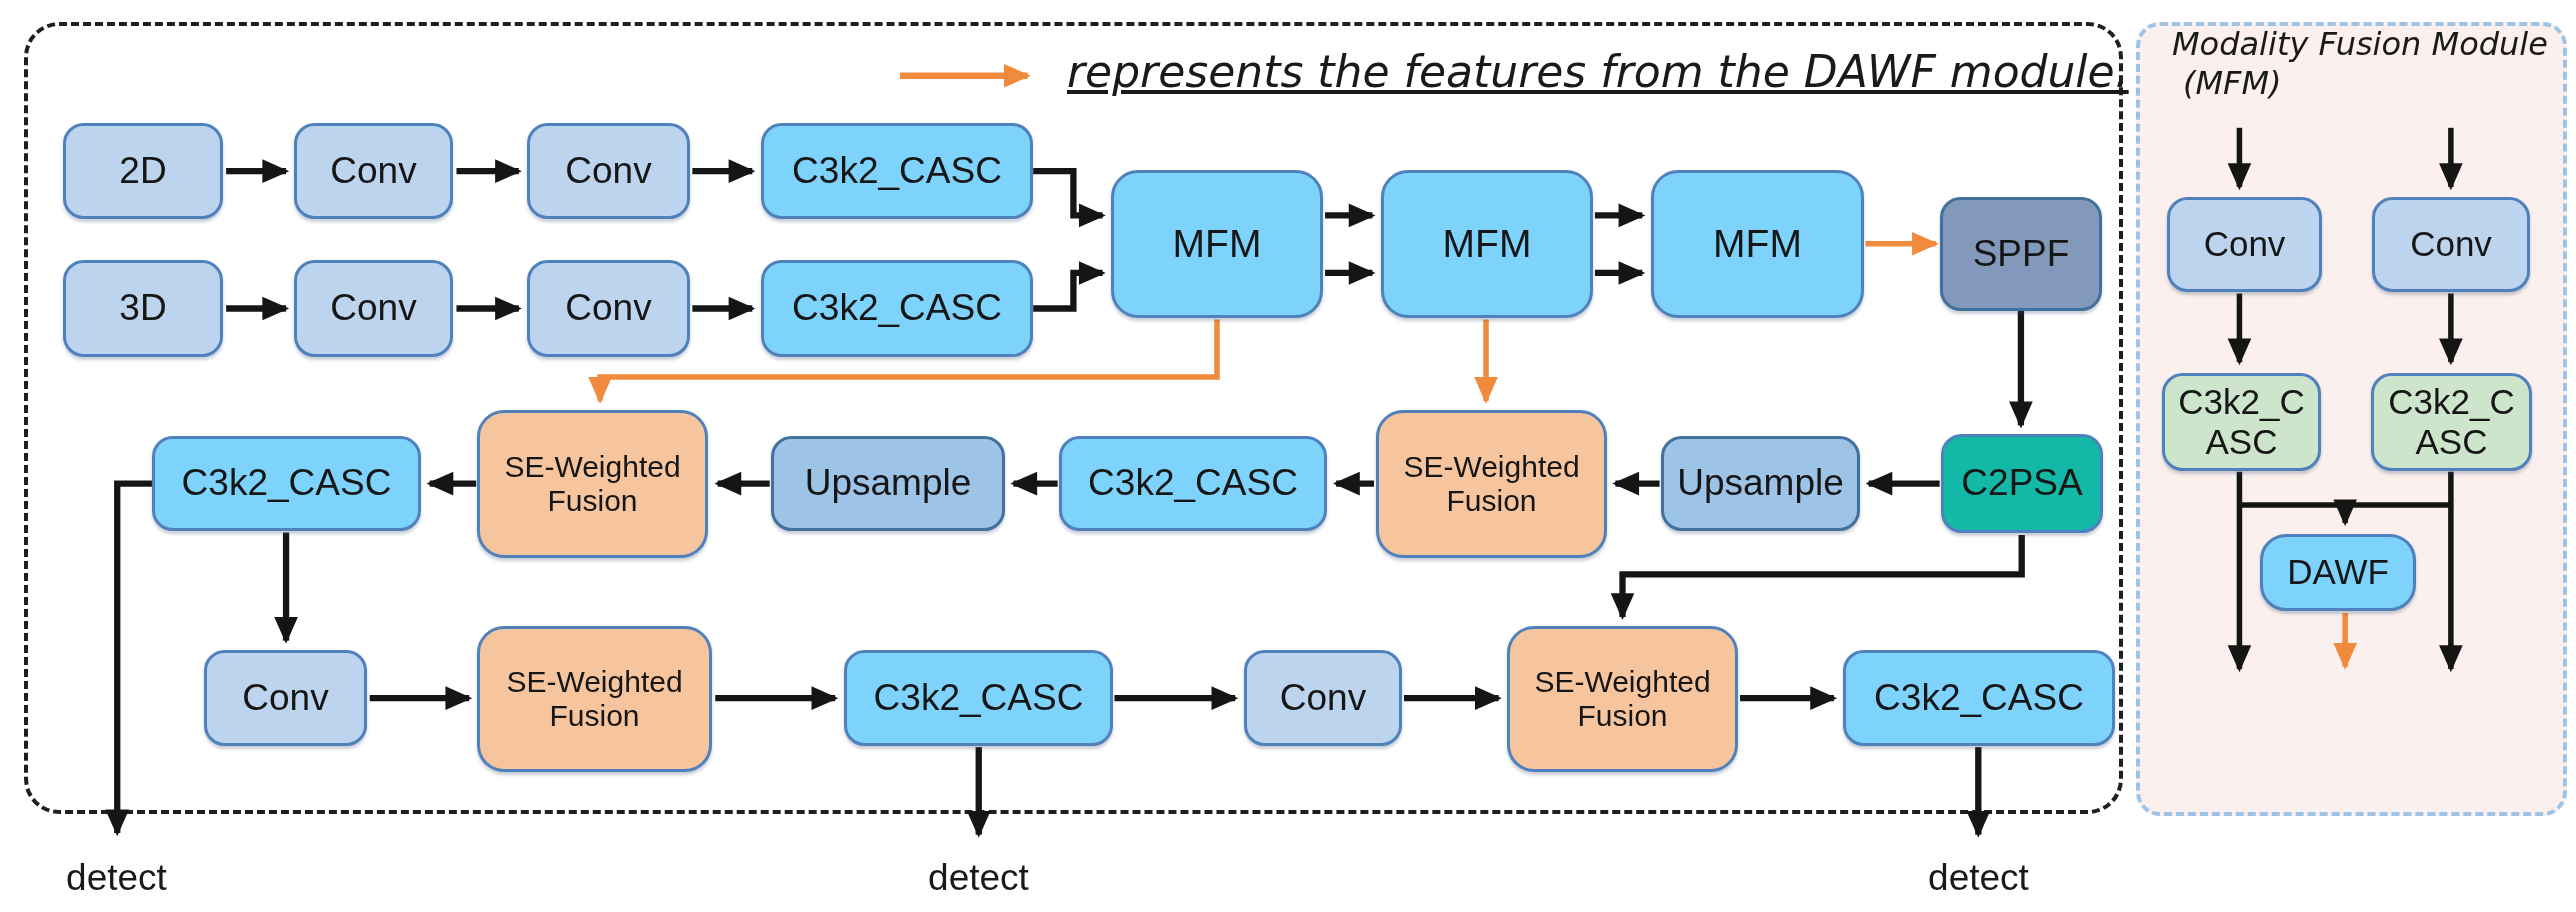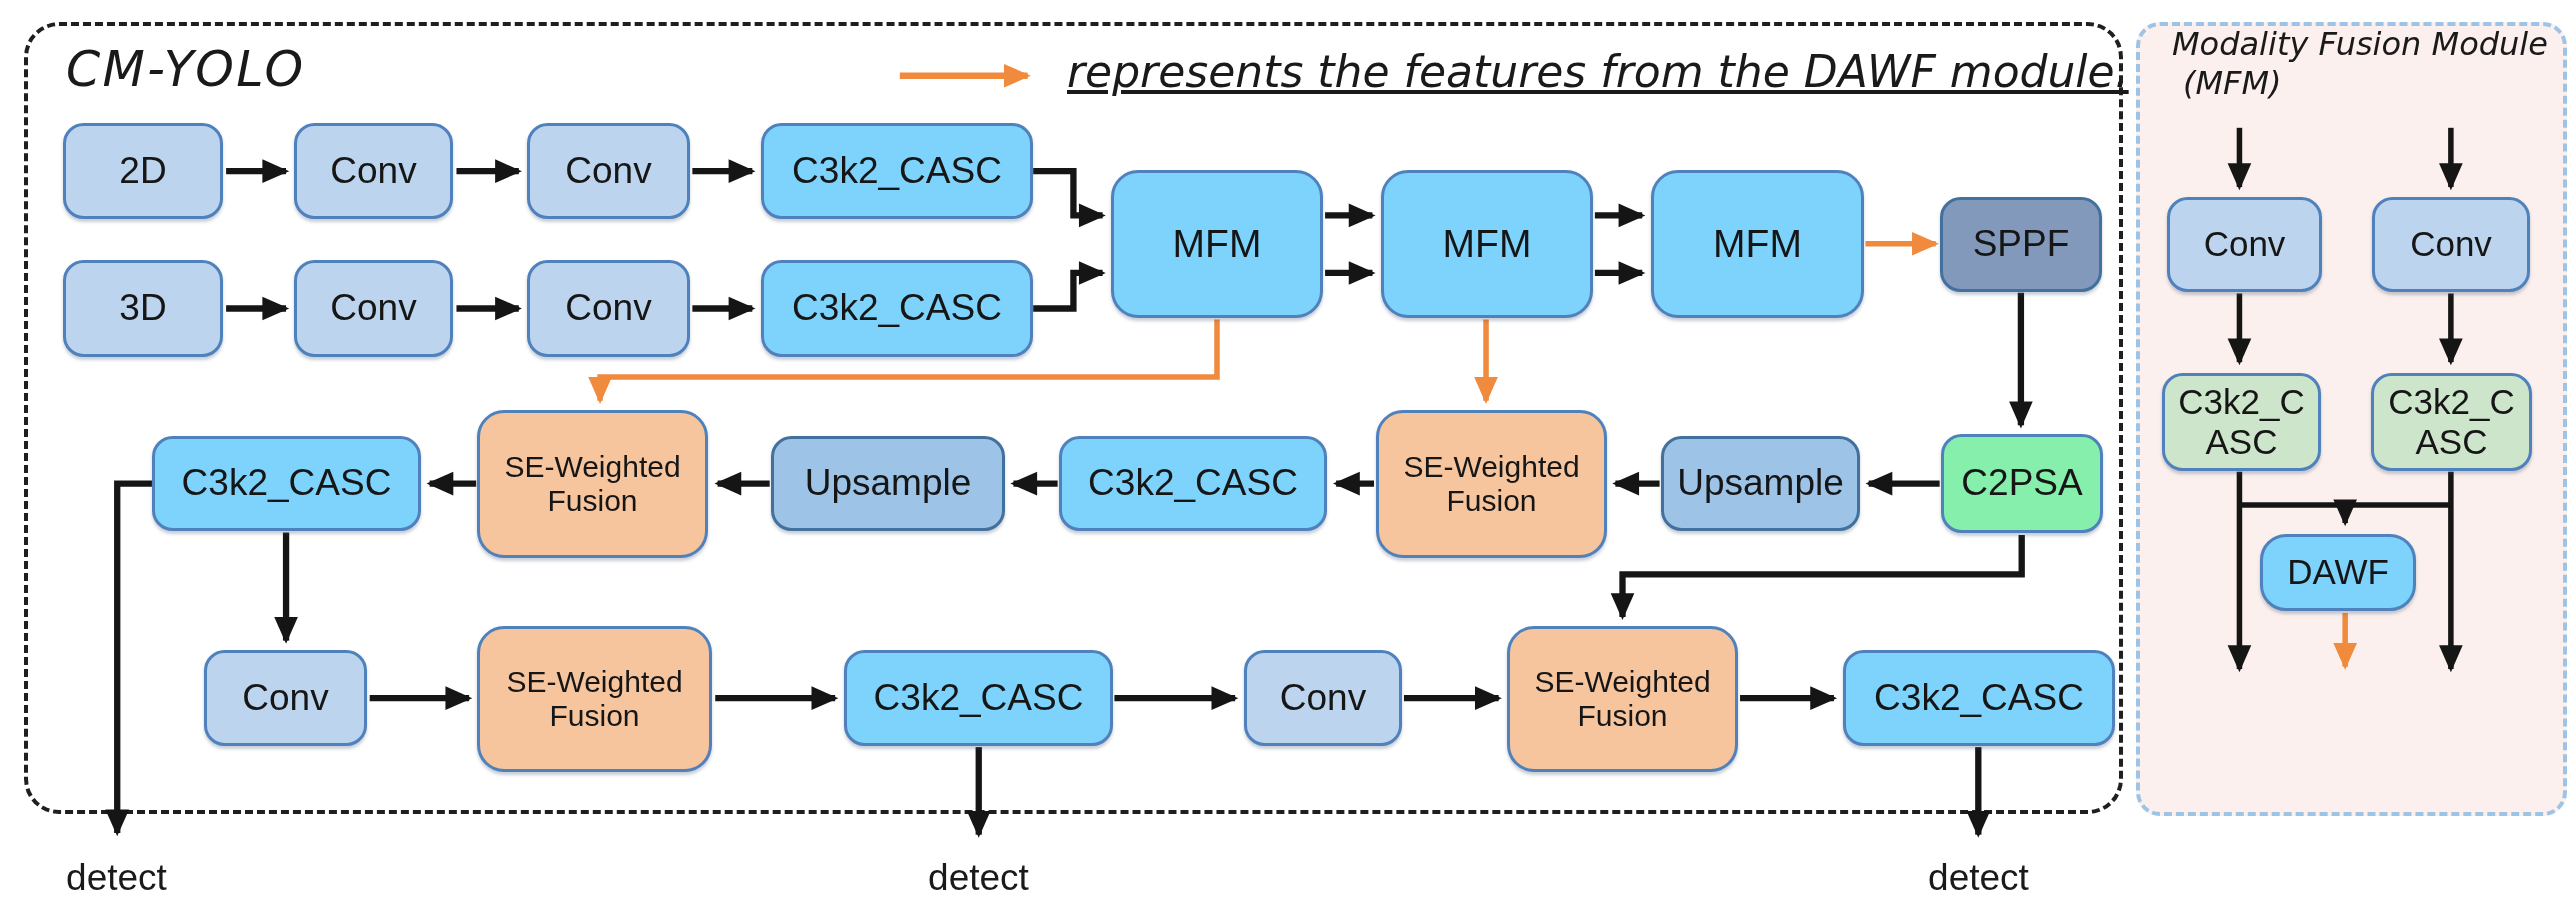--- a/index.html
+++ b/index.html
@@ -20,21 +20,21 @@
   .node{position:absolute;z-index:3;display:flex;align-items:center;justify-content:center;
         text-align:center;border:3.2px solid #4F81BD;border-radius:20.5px;box-sizing:border-box;
         font-size:37px;line-height:1.15;white-space:pre-line;color:#161616;
         box-shadow:0 2.4px 3.2px rgba(60,80,110,.28);}
   .blue   {background:#BCD4ED;}
   .ublue  {background:#9DC3E6;border-color:#41719C;}
   .green  {background:#7dd3fc;}
   .green2 {background:#CDE6CB;}
   .yellow {background:#7dd3fc;border-radius:27px;}
   .slate  {background:#8399BC;border-color:#41719C;}
-  .gray   {background:#86efac;}
+  .gray   {background:#14b8a6;}
   .orangebox{background:#F6C49D;border-radius:27px;}
   .f37{font-size:30px;}
   .f44{font-size:35px;}
   .f50{font-size:39px;}
 
   
   .hand{font-family:"DejaVu Sans",sans-serif;font-style:italic;z-index:4;position:absolute;}
   .title{left:66px;top:41px;font-size:49px;letter-spacing:2.4px;}
   .legend-text{left:1067px;top:46px;font-size:44px;text-decoration:underline;}
   .panel-title{left:2172px;top:25px;font-size:32px;line-height:1.22;}
@@ -43,21 +43,20 @@
   .detect{position:absolute;z-index:4;width:189px;text-align:center;font-size:37px;}
 </style>
 </head>
 <body>
 
 <div class="canvas">
 
   <div class="outer"></div>
   <div class="panel"></div>
 
-  <div class="hand title">CM-YOLO</div>
   <div class="hand legend-text">represents the features from the DAWF module.</div>
   <div class="hand panel-title">
     <div>Modality Fusion Module</div>
     <div class="l2">(MFM)</div>
   </div>
 
   <svg class="wires" viewBox="0 0 3264 1156" xmlns="http://www.w3.org/2000/svg">
     <defs>
       <marker id="mb" markerUnits="userSpaceOnUse" markerWidth="40" markerHeight="40" refX="32" refY="19" orient="auto">
         <path d="M2,4 L36,19 L2,34 Z" fill="#151515"></path>
@@ -132,21 +131,21 @@
   <div class="node green" style="left:761px;top:123px;width:272px;height:96px;">C3k2_CASC</div>
 
   <div class="node blue" style="left:63px;top:260px;width:160px;height:97px;">3D</div>
   <div class="node blue" style="left:294px;top:260px;width:159px;height:97px;">Conv</div>
   <div class="node blue" style="left:527px;top:260px;width:163px;height:97px;">Conv</div>
   <div class="node green" style="left:761px;top:260px;width:272px;height:97px;">C3k2_CASC</div>
 
   <div class="node yellow f50" style="left:1111px;top:170px;width:212px;height:148px;">MFM</div>
   <div class="node yellow f50" style="left:1381px;top:170px;width:212px;height:148px;">MFM</div>
   <div class="node yellow f50" style="left:1651px;top:170px;width:213px;height:148px;">MFM</div>
-  <div class="node slate" style="left:1940px;top:197px;width:162px;height:95px;">SPPF</div>
+  <div class="node slate" style="left:1940px;top:197px;width:162px;height:114px;">SPPF</div>
 
   <div class="node green" style="left:152px;top:436px;width:269px;height:95px;">C3k2_CASC</div>
   <div class="node orangebox f37" style="left:477px;top:410px;width:231px;height:148px;">SE-Weighted
 Fusion</div>
   <div class="node ublue" style="left:771px;top:436px;width:234px;height:95px;">Upsample</div>
   <div class="node green" style="left:1059px;top:436px;width:268px;height:95px;">C3k2_CASC</div>
   <div class="node orangebox f37" style="left:1376px;top:410px;width:231px;height:148px;">SE-Weighted
 Fusion</div>
   <div class="node ublue" style="left:1661px;top:436px;width:199px;height:95px;">Upsample</div>
   <div class="node gray" style="left:1941px;top:434px;width:162px;height:99px;">C2PSA</div>

